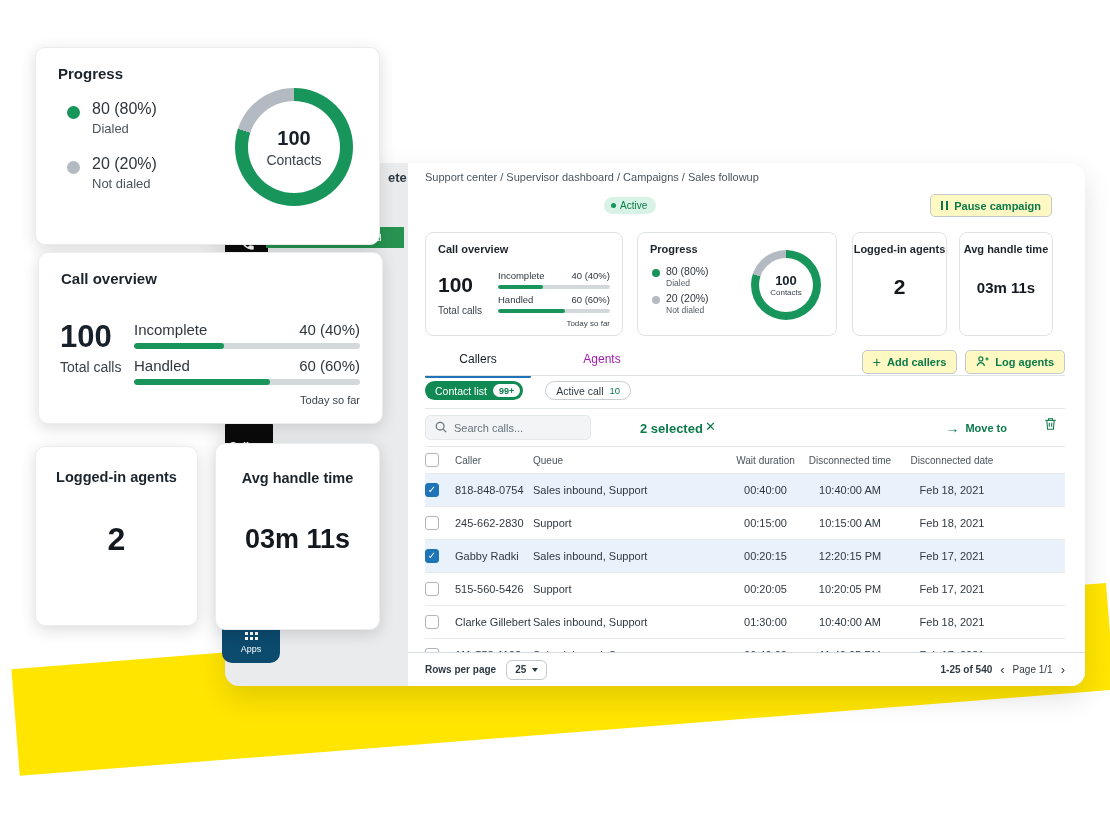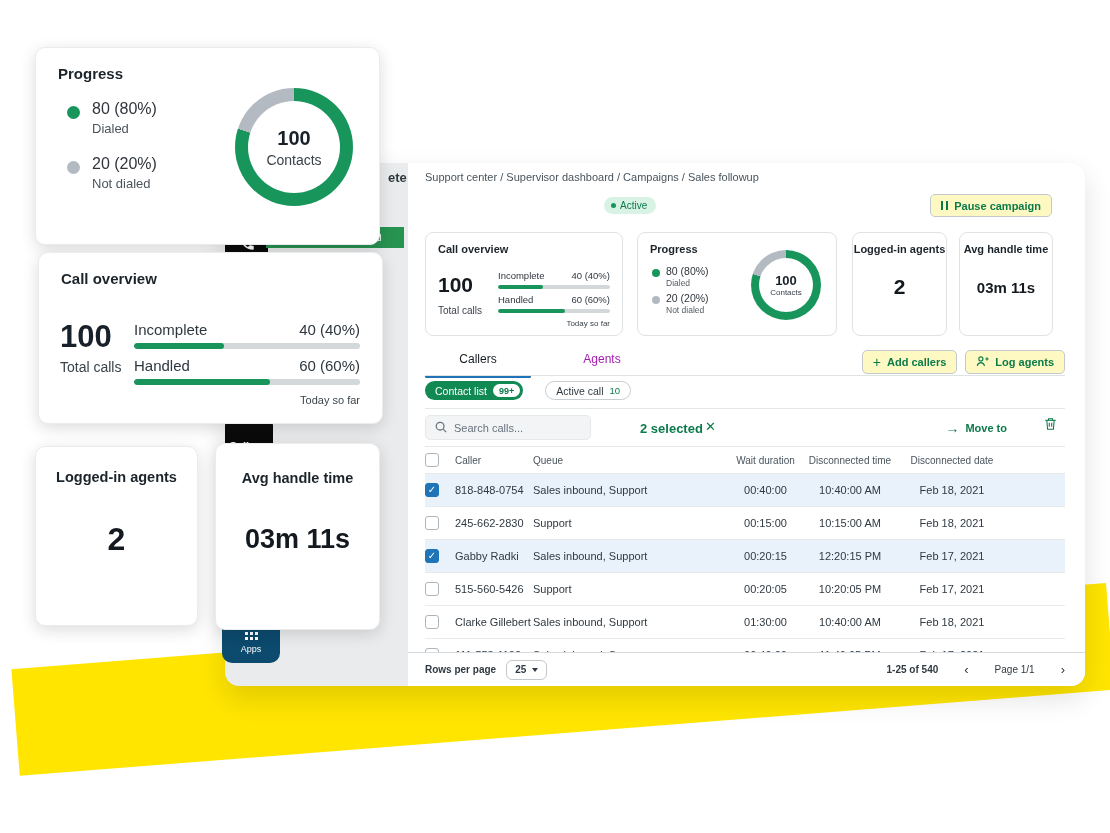--- a/index.html
+++ b/index.html
@@ -142,21 +142,21 @@
   .cb.checked::after { content: "✓"; color: #fff; font-size: 10px; line-height: 1; }
 
   .tfooter { position: absolute; left: 0; right: 0; bottom: 0; height: 34px; background: #fff;
     border-top: 1px solid #d8dcde; border-radius: 0 0 14px 0; display: flex; align-items: center;
     justify-content: space-between; padding: 0 20px 0 17px; z-index: 4; }
   .tf-left { display: flex; align-items: center; gap: 10px; font-size: 10px; font-weight: 700; color: #2f3941; }
   .rpp-select { display: flex; align-items: center; gap: 6px; border: 1px solid #c2c8cc;
     border-radius: 6px; height: 20px; padding: 0 8px; font-size: 10px; font-weight: 700; cursor: pointer; }
   .caret-down { width: 0; height: 0; border-left: 3.5px solid transparent;
     border-right: 3.5px solid transparent; border-top: 4px solid #2f3941; }
-  .tf-right { display: flex; align-items: center; gap: 26px; font-size: 10px; color: #2f3941; }
+  .tf-right { display: flex; align-items: center; gap: 8px; font-size: 10px; color: #2f3941; }
   .tf-right .range { font-weight: 700; }
   .chev { font-size: 13px; cursor: pointer; color: #2f3941; }
 </style>
 </head>
 <body>
 
 <div class="stage">
 
   <div class="yellow-band"></div>
 

